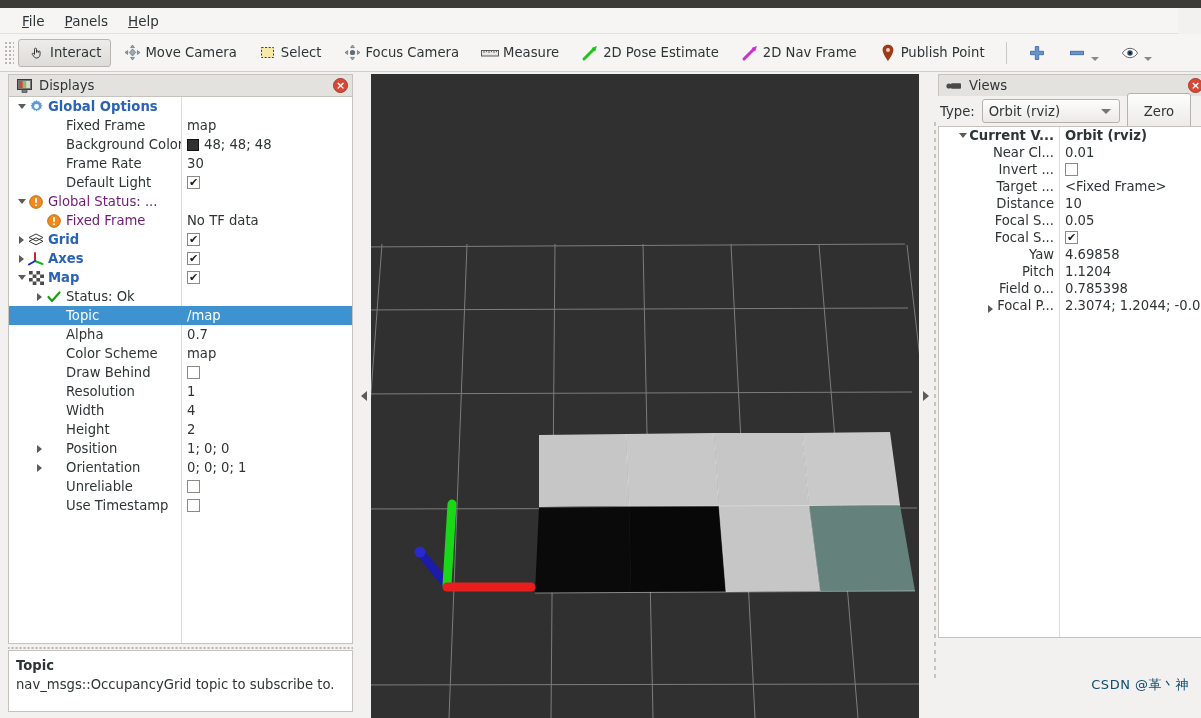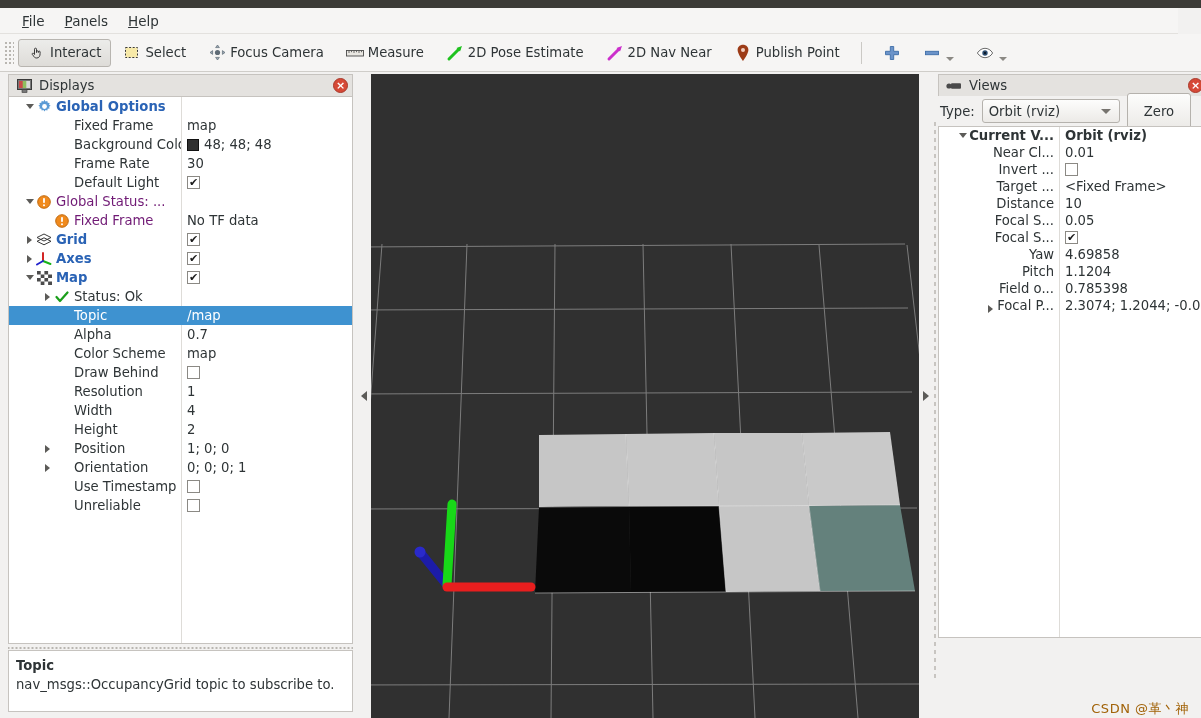--- a/index.html
+++ b/index.html
@@ -95,21 +95,20 @@
     background: #dedcd8;
   }
   .row {
     display: flex; align-items: center; height: 19px; position: relative;
     font-size: 13.2px; white-space: nowrap;
   }
   .row.sel { background: #3e92d0; color: #ffffff; }
   .row .namecell {
     width: 172px; flex: 0 0 172px; display: flex; align-items: center;
     overflow: hidden;
-    padding-left: 8px;
   }
   .row .valcell {
     flex: 1; padding-left: 6px; display: flex; align-items: center; gap: 5px;
     overflow: hidden;
   }
   .expander {
     width: 13px; flex: 0 0 13px; display: flex; align-items: center;
     justify-content: center;
   }
   .arrow-r { width: 0; height: 0; border-top: 4px solid transparent;
@@ -197,22 +196,22 @@
     display: flex; align-items: center; justify-content: center;
   }
   #split-left { left: 357px; }
   #split-right { left: 919px; }
   .tri-l { width: 0; height: 0; border-top: 5px solid transparent;
            border-bottom: 5px solid transparent; border-right: 6px solid #5c5b58; }
   .tri-r { width: 0; height: 0; border-top: 5px solid transparent;
            border-bottom: 5px solid transparent; border-left: 6px solid #5c5b58; }
 
   .watermark {
-    position: absolute; right: 12px; bottom: 0;
-    color: #a16207; font-size: 13px; letter-spacing: 0.5px;
+    position: absolute; right: 12px; bottom: 24px;
+    color: #0c4a6e; font-size: 13px; letter-spacing: 0.5px;
   }
   .dotcol {
     position: absolute; width: 5px; top: 120px; height: 560px;
     background-image: radial-gradient(#c8c5c1 40%, transparent 42%);
     background-size: 4px 8px;
   }
 </style>
 </head>
 <body>
 
@@ -231,20 +230,34 @@
 
     <div class="tbtn checked">
       <span class="ticon">
         <svg width="16" height="16" viewBox="0 0 16 16">
           <path d="M5.5 9.5V4.2a1 1 0 0 1 2 0v3.6m0-1.1a.9.9 0 0 1 1.8 0v1.1m0-.8a.9.9 0 0 1 1.8 0v1.6c0 2.4-1 4.4-3.3 4.4-1.9 0-2.6-.8-3.3-2.1L3.2 9.3a.85.85 0 0 1 1.4-.9l.9 1.1" fill="none" stroke="#3a3a3a" stroke-width="1"></path>
         </svg>
       </span>
       <span>Interact</span>
     </div>
 
+    <div class="tbtn">
+      <span class="ticon">
+        <svg width="17" height="17" viewBox="0 0 17 17">
+          <g fill="#9aa7b4" stroke="#5f6b76" stroke-width="0.7">
+            <polygon points="8.5,1 10.4,3.6 6.6,3.6"></polygon>
+            <polygon points="8.5,16 10.4,13.4 6.6,13.4"></polygon>
+            <polygon points="1,8.5 3.6,6.6 3.6,10.4"></polygon>
+            <polygon points="16,8.5 13.4,6.6 13.4,10.4"></polygon>
+            <polygon points="8.5,5 11.7,8.5 8.5,12 5.3,8.5"></polygon>
+          </g>
+        </svg>
+      </span>
+      <span>Move Camera</span>
+    </div>
 
     <div class="tbtn">
       <span class="ticon">
         <svg width="16" height="14" viewBox="0 0 16 14">
           <rect x="1.5" y="1.5" width="12" height="10" fill="#f7e9a8" stroke="#3a3a3a" stroke-width="1" stroke-dasharray="2 1.6"></rect>
         </svg>
       </span>
       <span>Select</span>
     </div>
 
@@ -285,21 +298,21 @@
       <span>2D Pose Estimate</span>
     </div>
 
     <div class="tbtn">
       <span class="ticon">
         <svg width="18" height="18" viewBox="0 0 18 18">
           <path d="M3 15 L13 5" stroke="#cc2fcc" stroke-width="3" stroke-linecap="round"></path>
           <polygon points="16,2 10.5,4 14,7.5" fill="#cc2fcc"></polygon>
         </svg>
       </span>
-      <span>2D Nav Near</span>
+      <span>2D Nav Frame</span>
     </div>
 
     <div class="tbtn">
       <span class="ticon">
         <svg width="14" height="18" viewBox="0 0 14 18">
           <path d="M7 0.8C3.9 0.8 1.6 3 1.6 6c0 3.8 5.4 11 5.4 11s5.4-7.2 5.4-11c0-3-2.3-5.2-5.4-5.2z" fill="#9c3b17"></path>
           <circle cx="7" cy="6" r="2" fill="#f2cfc0"></circle>
         </svg>
       </span>
       <span>Publish Point</span>
@@ -638,32 +651,32 @@
             </span>
             <span class="valcell">
               <span>0; 0; 0; 1</span>
             </span>
           </div>
           <div class="row">
             <span class="namecell">
               <span style="flex: 0 0 24px;"></span>
               <span class="expander"></span>
               <span class="ico"></span>
+              <span>Unreliable</span>
+            </span>
+            <span class="valcell">
+              <span class="chk"></span>
+            </span>
+          </div>
+          <div class="row">
+            <span class="namecell">
+              <span style="flex: 0 0 24px;"></span>
+              <span class="expander"></span>
+              <span class="ico"></span>
               <span>Use Timestamp</span>
-            </span>
-            <span class="valcell">
-              <span class="chk"></span>
-            </span>
-          </div>
-          <div class="row">
-            <span class="namecell">
-              <span style="flex: 0 0 24px;"></span>
-              <span class="expander"></span>
-              <span class="ico"></span>
-              <span>Unreliable</span>
             </span>
             <span class="valcell">
               <span class="chk"></span>
             </span>
           </div>
         </div>
     </div>
   </div>
 
   <div class="splitdots"></div>

